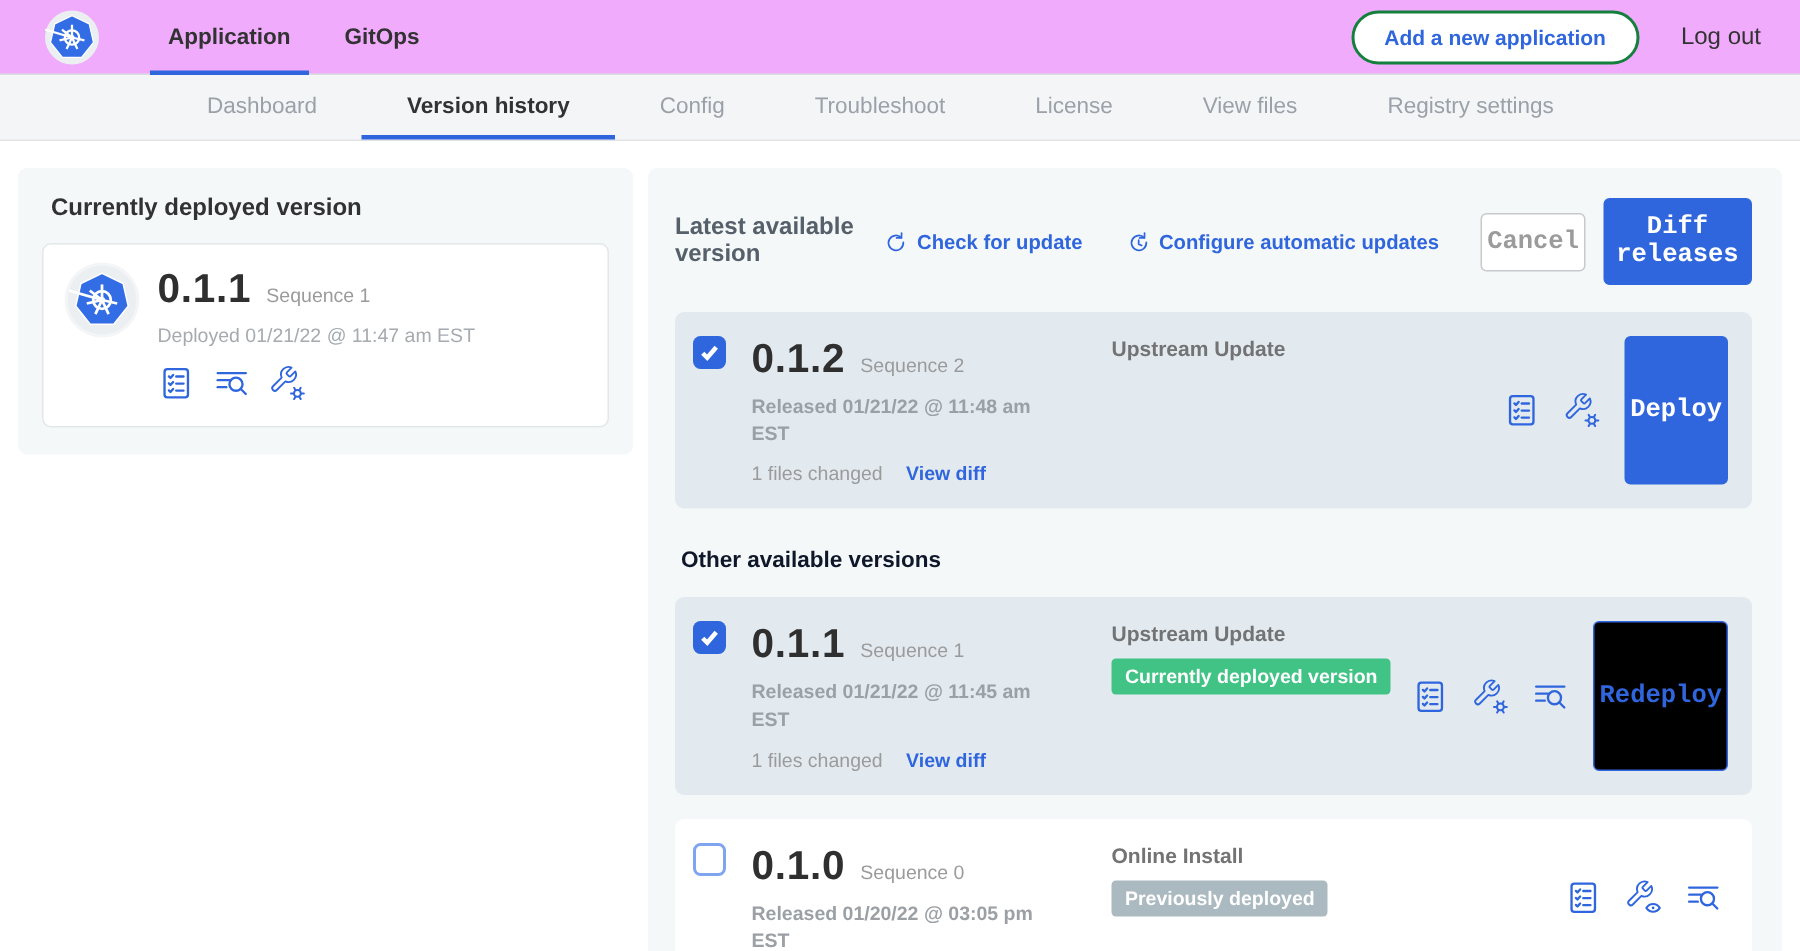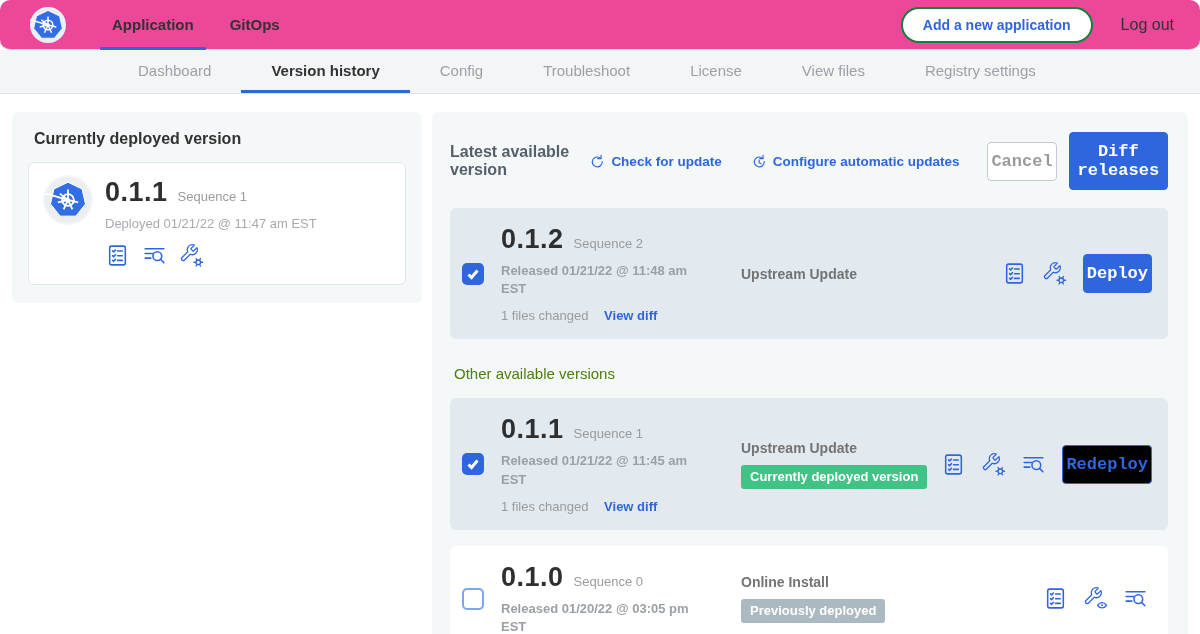--- a/index.html
+++ b/index.html
@@ -1,21 +1,21 @@
 <!DOCTYPE html>
 <html><head>
 <meta charset="utf-8">
 <style>
   * { box-sizing: border-box; margin: 0; padding: 0; }
   html,body { width:1200px; height:634px; overflow:hidden; background:#fff;
     font-family:"Liberation Sans", sans-serif; color:#323232; }
 
   
   .topnav { height:50px; display:flex; align-items:center; padding:0 26px 0 30px;
-    background:#ec4899; border-bottom:1px solid #d9dde0;border-radius:10px; }
+    background:#f0abfc; border-bottom:1px solid #d9dde0; }
   .logo-wrap { width:36px; height:36px; border-radius:50%; background:#eceff1;
     display:flex; align-items:center; justify-content:center; }
   .topnav-tabs { display:flex; margin-left:34px; height:50px; }
   .topnav-tab { display:flex; align-items:center; padding:0 12px; margin-right:12px;
     font-size:15px; font-weight:700; color:#323232; cursor:pointer;
     border-bottom:3px solid transparent; border-top:3px solid transparent; }
   .topnav-tab.active { border-bottom-color:#3066dd; }
   .pill-btn { margin-left:auto; background:#fff; border:2px solid #15803d; color:#3066dd;
     font-size:14px; font-weight:700; padding:8px 20px; border-radius:18px; cursor:pointer;
     font-family:inherit; }
@@ -50,41 +50,41 @@
   .hlink { display:flex; align-items:center; gap:6px; color:#3066dd; font-size:13.5px;
     font-weight:700; cursor:pointer; margin-right:28px; white-space:nowrap; }
   .spacer { flex:1; }
   .btn { font-family:Liberation Mono, monospace; font-size:17px; font-weight:700; border-radius:4px;
     padding:9px 3px; cursor:pointer; }
   .btn-gray { background:#fff; border:1px solid #c6cacc; color:#9b9b9b; }
   .btn-primary { background:#3066dd; border:1px solid #3066dd; color:#fff; margin-left:12px; }
   .btn-row-primary { background:#3066dd; border:1px solid #3066dd; color:#fff; }
   .btn-outline { background:#000000; border:1px solid #3066dd; color:#3066dd; }
 
-  .version-row { display:flex; align-items:center; border-radius:6px;
+  .version-row { display:flex; border-radius:6px;
     padding:16px 16px 16px 12px; }
   .row-highlight { background:#e2eaf0; }
   .row-plain { background:#fff; }
   .checkbox { width:22px; height:22px; border-radius:5px; margin-right:17px; flex-shrink:0;
     display:flex; align-items:center; justify-content:center; cursor:pointer; }
   .checkbox.checked { background:#3066dd; }
   .checkbox.unchecked { background:#fff; border:2px solid #7fa4f0; }
   .vinfo { width:228px; flex-shrink:0; }
   .vreleased { font-size:13px; font-weight:700; color:#9ba0a5; margin-top:7px;
     line-height:1.4; width:215px; }
   .files-line { margin-top:10px; font-size:13px; color:#9b9b9b; }
   .view-diff { color:#3066dd; font-weight:700; margin-left:12px; cursor:pointer; }
   .source-block { flex:1; padding-left:12px; }
   .source-label { font-size:14px; font-weight:700; color:#737373; }
   .badge { display:inline-block; margin-top:9px; padding:4px 9px 5px; border-radius:3px;
     color:#fff; font-size:13px; font-weight:700; }
   .badge-green { background:#41c385; }
   .badge-gray { background:#abb9c0; }
   .row-icons { display:flex; gap:15px; align-items:center; margin-right:16px; }
-  .section-title { font-size:15px; color:#4d7c0f; margin:26px 0 16px 4px; }
+  .section-title { font-size:15px; color:#0f172a; margin:26px 0 16px 4px;font-weight:bold; }
   .gap-sm { margin-bottom:16px; }
 
   .icon { width:25px; height:25px; stroke:#3066dd; fill:none; stroke-width:1.5;
     stroke-linecap:round; stroke-linejoin:round; cursor:pointer; flex-shrink:0; }
   .icon-sm { width:17px; height:17px; }
   .check-glyph { width:14px; height:14px; stroke:#fff; stroke-width:3; fill:none; }
 </style>
 </head>
 <body>
 

